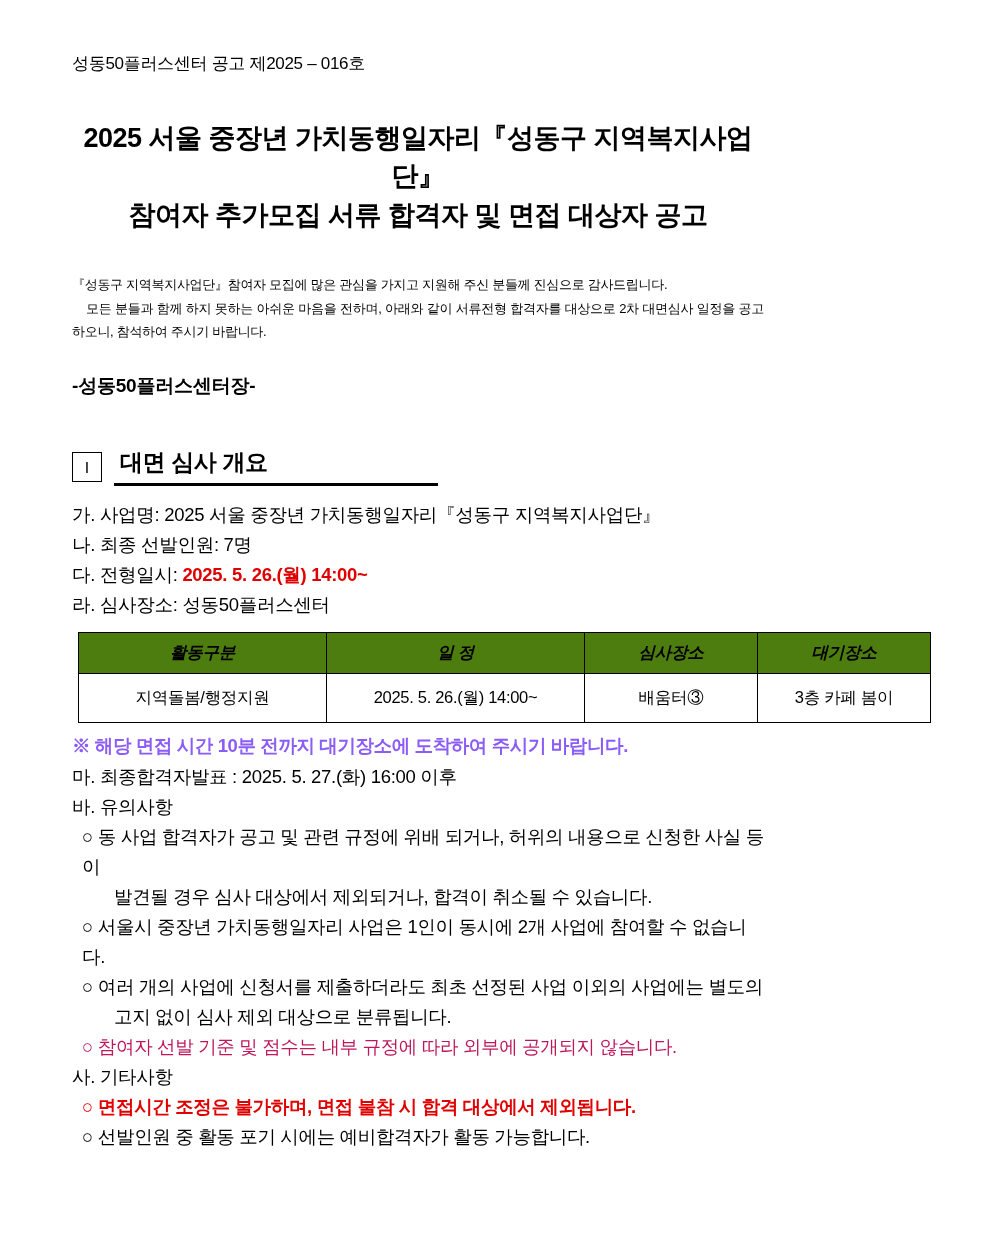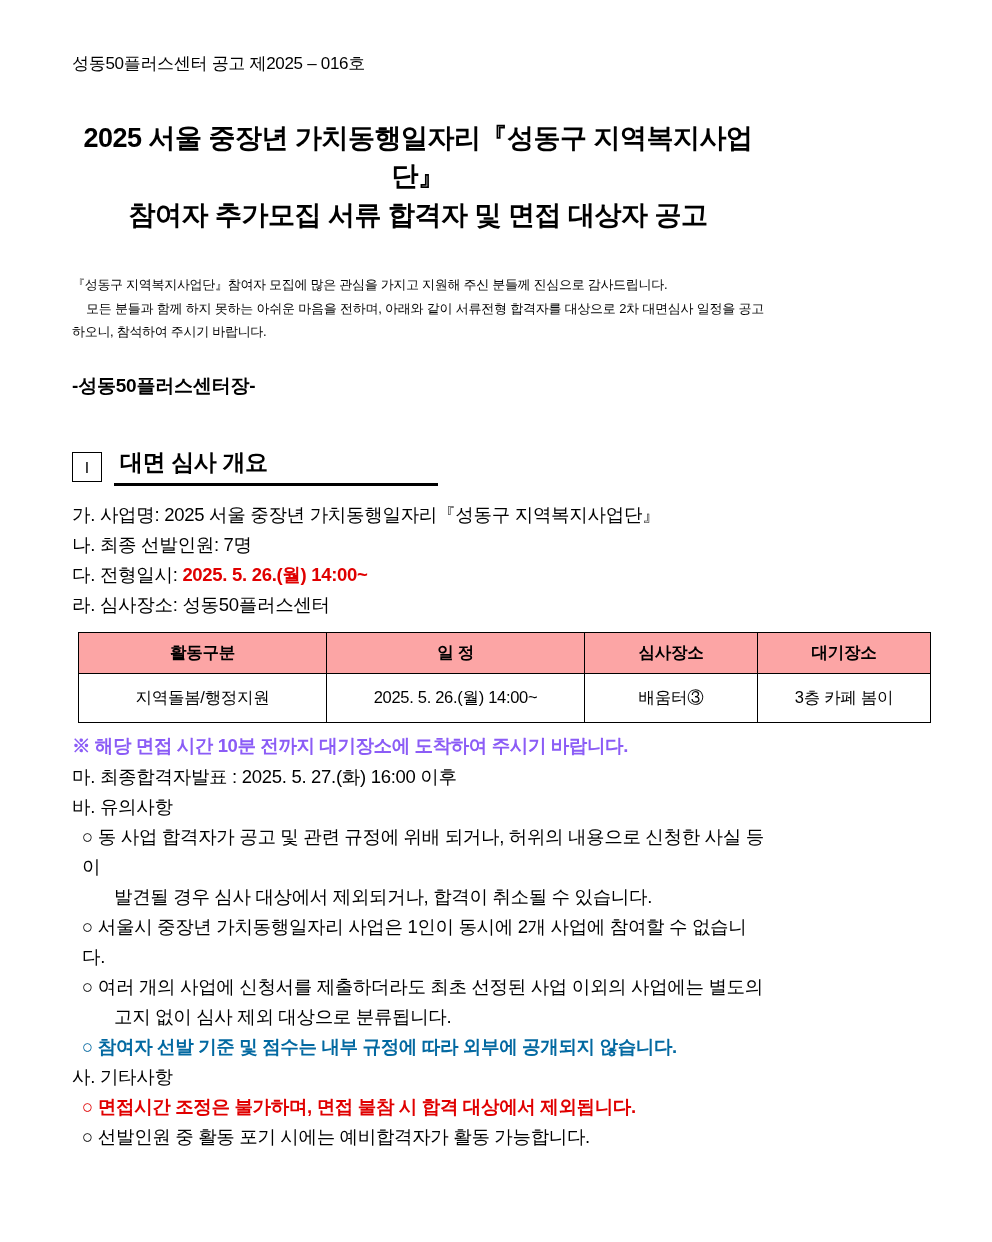--- a/index.html
+++ b/index.html
@@ -89,40 +89,41 @@
   .line-item {
     font-size: 18.5px;
     line-height: 1.62;
     letter-spacing: -0.3px;
   }
   .red-bold {
     color: #e00000;
     font-weight: bold;
   }
   .blue-bold {
-    color: #0369a1;
-    font-weight: bold;
+    color: #be185d;
+    font-weight: normal;
   }
 
   table.info {
     border-collapse: collapse;
     width: 840px;
     margin: 12px 0 10px 6px;
     table-layout: fixed;
   }
   table.info th, table.info td {
     border: 1px solid #000;
     text-align: center;
     font-size: 16.5px;
     letter-spacing: -0.3px;
   }
   table.info th {
-    background: #fca5a5;
+    background: #4d7c0f;
     font-weight: bold;
     height: 38px;
+    font-style: italic;
   }
   table.info td {
     height: 46px;
   }
   .col-1 { width: 245px; }
   .col-2 { width: 255px; }
   .col-3 { width: 170px; }
   .col-4 { width: 170px; }
 
   .notice-red {

